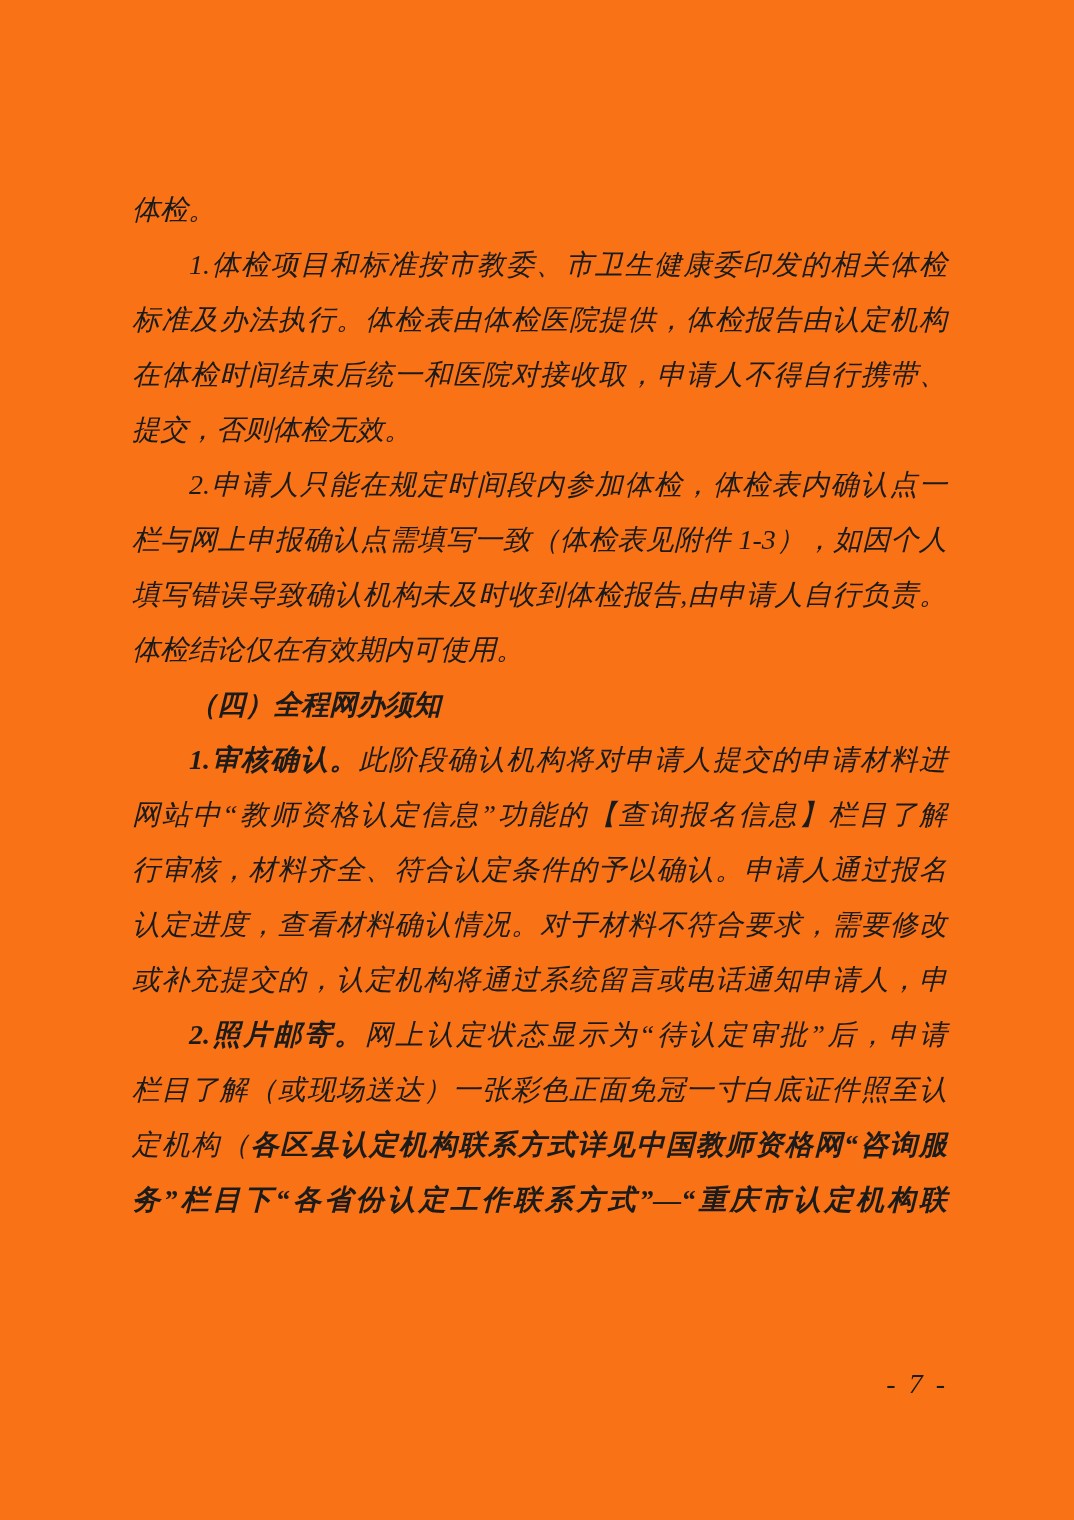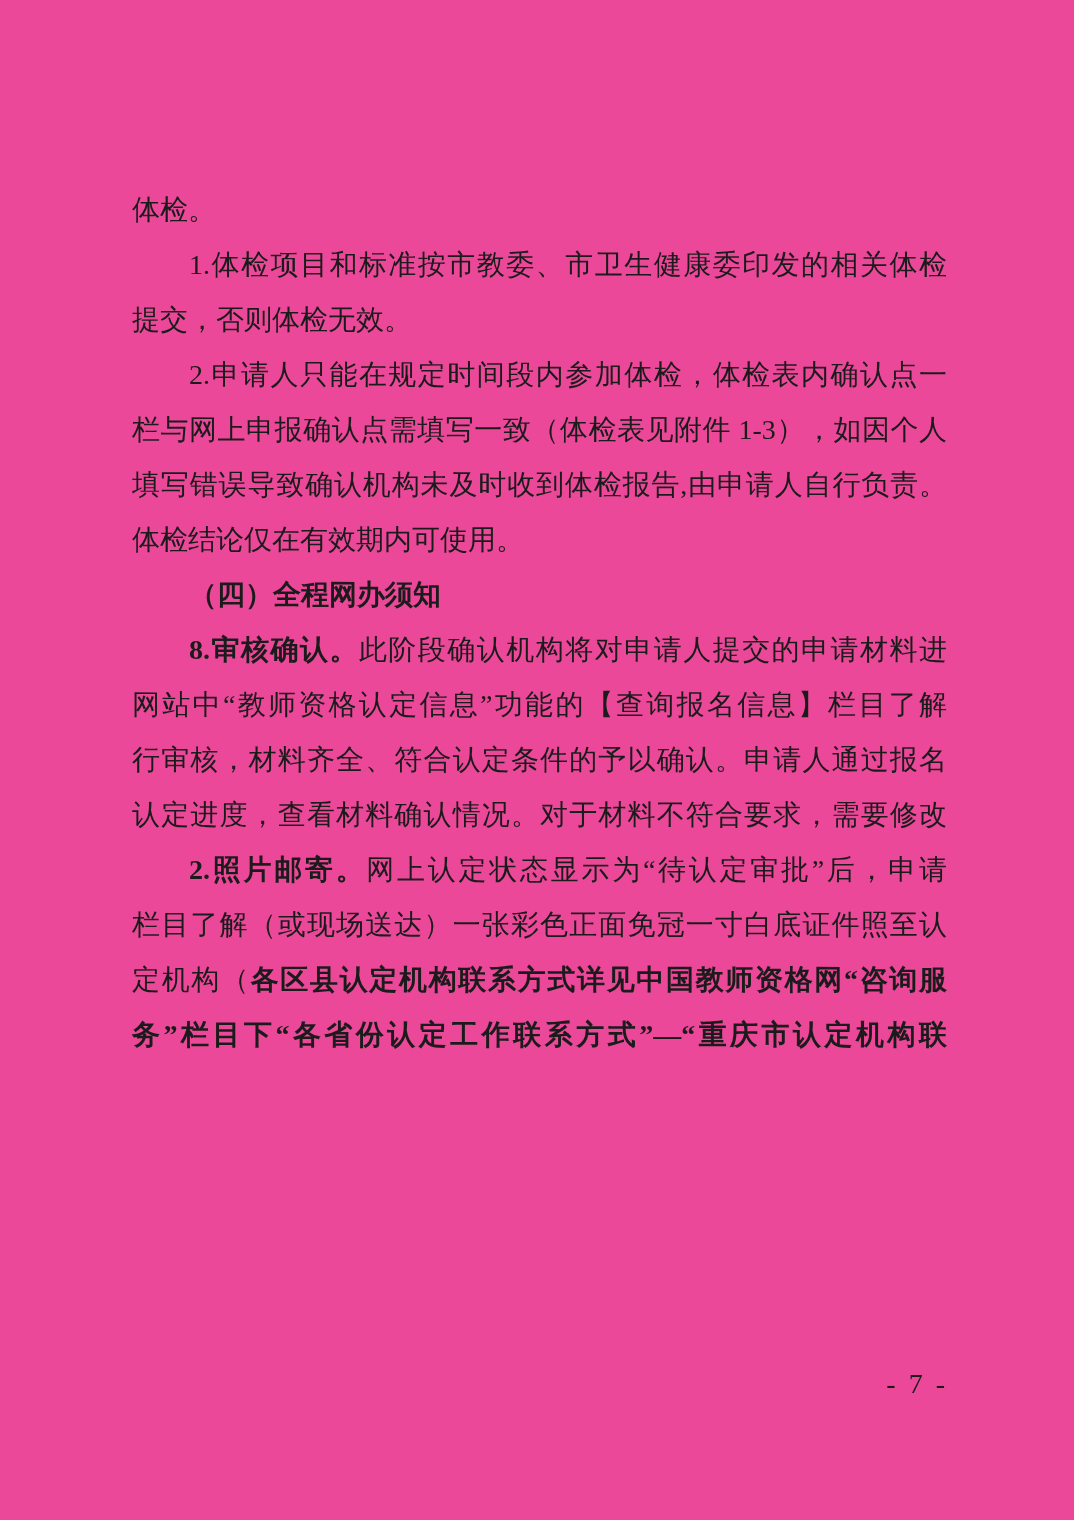--- a/index.html
+++ b/index.html
@@ -5,24 +5,25 @@
   html, body {
     margin: 0;
     padding: 0;
     background: #e8e8e8;
   }
   .page {
     position: relative;
     width: 1074px;
     height: 1520px;
     margin: 0 auto;
-    background: #ec4899;
+    background: #f97316;
     font-family: "Liberation Serif", "DejaVu Serif", serif;
     color: #1b1b1b;
     overflow: hidden;
+    font-style: italic;
   }
   .text-body {
     position: absolute;
     left: 132px;
     top: 182px;
     width: 815px;
     font-size: 28px;
   }
   .line {
     height: 55px;
@@ -51,29 +52,32 @@
     white-space: pre;
   }
 </style>
 </head>
 <body>
 
 <div class="page">
   <div class="text-body" id="text-body">
       <div class="line"><span>体检。</span></div>
       <div class="line just ind"><span>1.体检项目和标准按市教委、市卫生健康委印发的相关体检</span></div>
+      <div class="line just"><span>标准及办法执行。体检表由体检医院提供，体检报告由认定机构</span></div>
+      <div class="line just"><span>在体检时间结束后统一和医院对接收取，申请人不得自行携带、</span></div>
       <div class="line"><span>提交，否则体检无效。</span></div>
       <div class="line just ind"><span>2.申请人只能在规定时间段内参加体检，体检表内确认点一</span></div>
       <div class="line just"><span>栏与网上申报确认点需填写一致（体检表见附件 1-3），如因个人</span></div>
       <div class="line just"><span>填写错误导致确认机构未及时收到体检报告,由申请人自行负责。</span></div>
       <div class="line"><span>体检结论仅在有效期内可使用。</span></div>
       <div class="line ind"><span class="b">（四）全程网办须知</span></div>
-      <div class="line just ind"><span class="b">8.审核确认。</span><span>此阶段确认机构将对申请人提交的申请材料进</span></div>
+      <div class="line just ind"><span class="b">1.审核确认。</span><span>此阶段确认机构将对申请人提交的申请材料进</span></div>
       <div class="line just"><span>网站中“教师资格认定信息”功能的【查询报名信息】栏目了解</span></div>
       <div class="line just"><span>行审核，材料齐全、符合认定条件的予以确认。申请人通过报名</span></div>
       <div class="line just"><span>认定进度，查看材料确认情况。对于材料不符合要求，需要修改</span></div>
+      <div class="line just"><span>或补充提交的，认定机构将通过系统留言或电话通知申请人，申</span></div>
       <div class="line just ind"><span class="b">2.照片邮寄。</span><span>网上认定状态显示为“待认定审批”后，申请</span></div>
       <div class="line just"><span>栏目了解（或现场送达）一张彩色正面免冠一寸白底证件照至认</span></div>
       <div class="line just"><span>定机构（</span><span class="b">各区县认定机构联系方式详见中国教师资格网“咨询服</span></div>
       <div class="line just"><span class="b">务”栏目下“各省份认定工作联系方式”—“重庆市认定机构联</span></div>
     </div>
   <div class="page-number">- 7 -</div>
 </div>
 
 </body></html>

